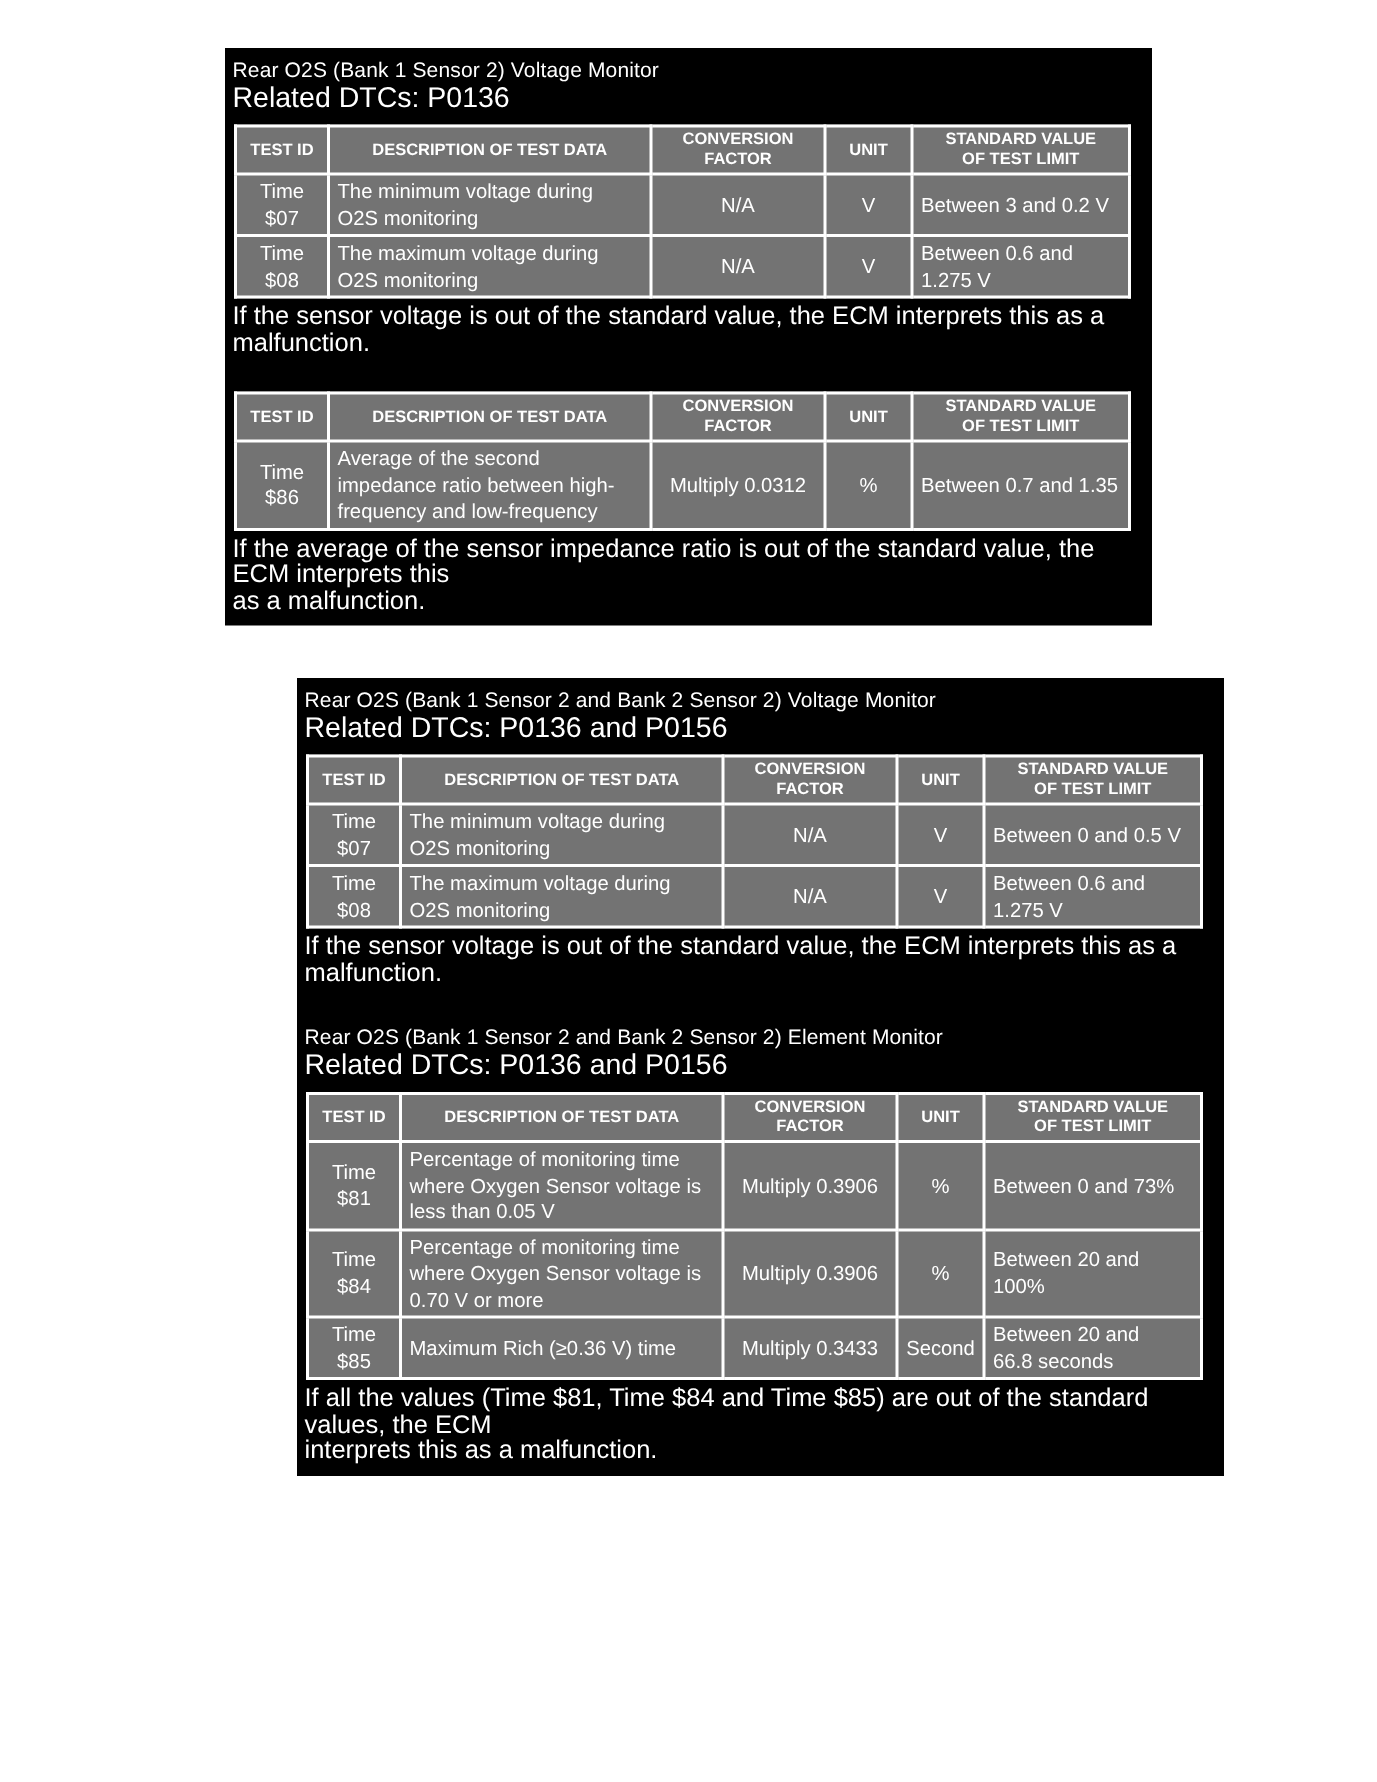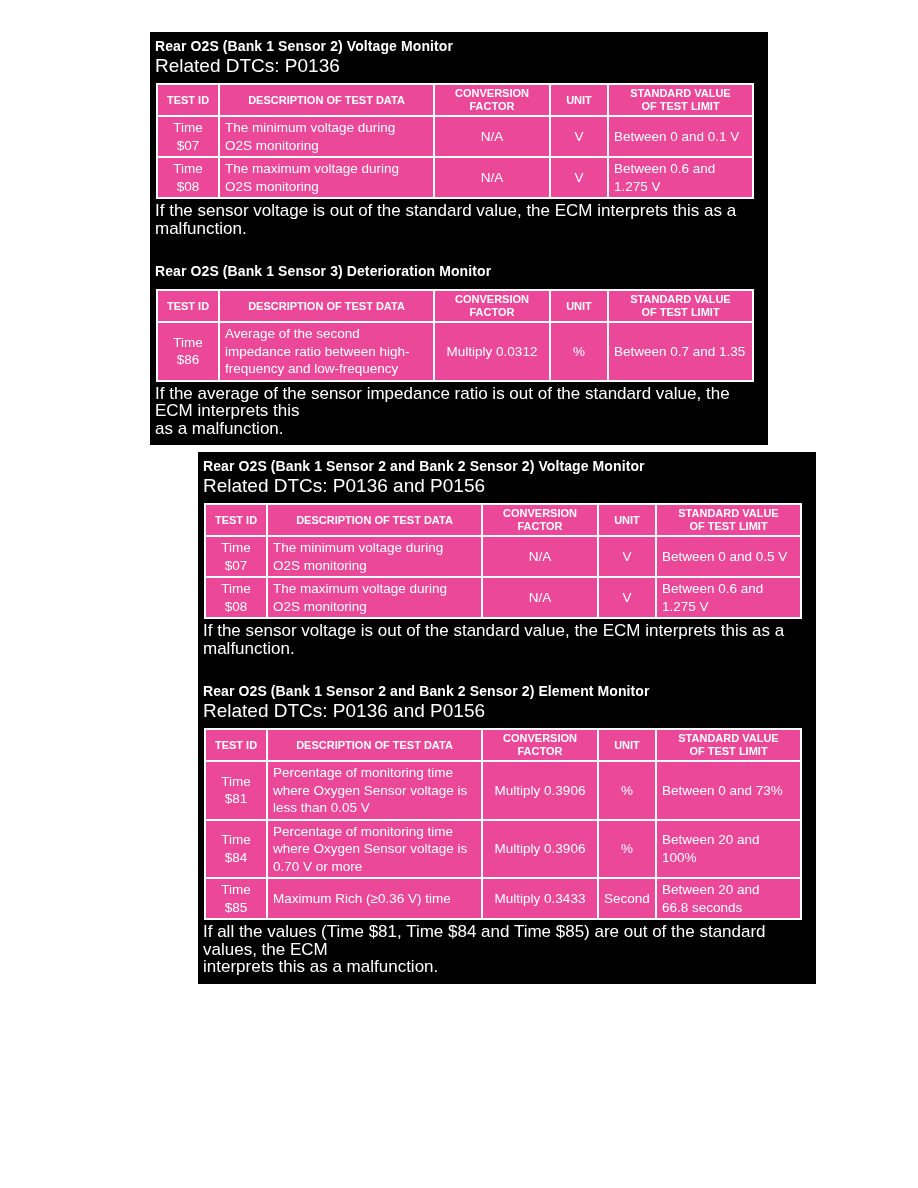--- a/index.html
+++ b/index.html
@@ -19,35 +19,35 @@
     color: #ffffff;
     padding: 4px 12px 8px 5px;
   }
   #panel-1 { top: 32px;  min-height: 370px; }
   #panel-2 { top: 452px; min-height: 461px; margin-left: 48px; }
 
   .section + .section { margin-top: 24px; }
 
   .section-title {
     font-size: 14px;
-    font-weight: bold;
+    font-weight: normal;
     line-height: 20px;
     letter-spacing: 0.1px;
   }
   .related-dtcs {
     font-size: 19px;
     line-height: 19px;
   }
 
   table.spec-table {
     border-collapse: collapse;
     table-layout: fixed;
     width: 596px;
     margin: 8px 0 2px 1px;
-    background: #ec4899;
+    background: #737373;
   }
   .col-testid { width: 62px; }
   .col-desc   { width: 215px; }
   .col-conv   { width: 116px; }
   .col-unit   { width: 58px; }
   .col-std    { width: 145px; }
 
   th, td {
     border: 2px solid #ffffff;
     white-space: pre-line;
@@ -106,39 +106,38 @@
         </tr>
       </thead>
       <tbody>
         <tr>
           <td class="ctr">Time
 $07</td>
           <td>The minimum voltage during
 O2S monitoring</td>
           <td class="ctr">N/A</td>
           <td class="ctr">V</td>
-          <td>Between 0 and 0.1 V</td>
+          <td>Between 3 and 0.2 V</td>
         </tr>
         <tr>
           <td class="ctr">Time
 $08</td>
           <td>The maximum voltage during
 O2S monitoring</td>
           <td class="ctr">N/A</td>
           <td class="ctr">V</td>
           <td>Between 0.6 and
 1.275 V</td>
         </tr>
       </tbody>
     </table>
     <div class="note">If the sensor voltage is out of the standard value, the ECM interprets this as a malfunction.</div>
   </section>
 
   <section class="section">
-    <div class="section-title">Rear O2S (Bank 1 Sensor 3) Deterioration Monitor</div>
     <table class="spec-table">
       <colgroup>
           <col class="col-testid">
           <col class="col-desc">
           <col class="col-conv">
           <col class="col-unit">
           <col class="col-std">
         </colgroup>
       <thead>
         <tr>

